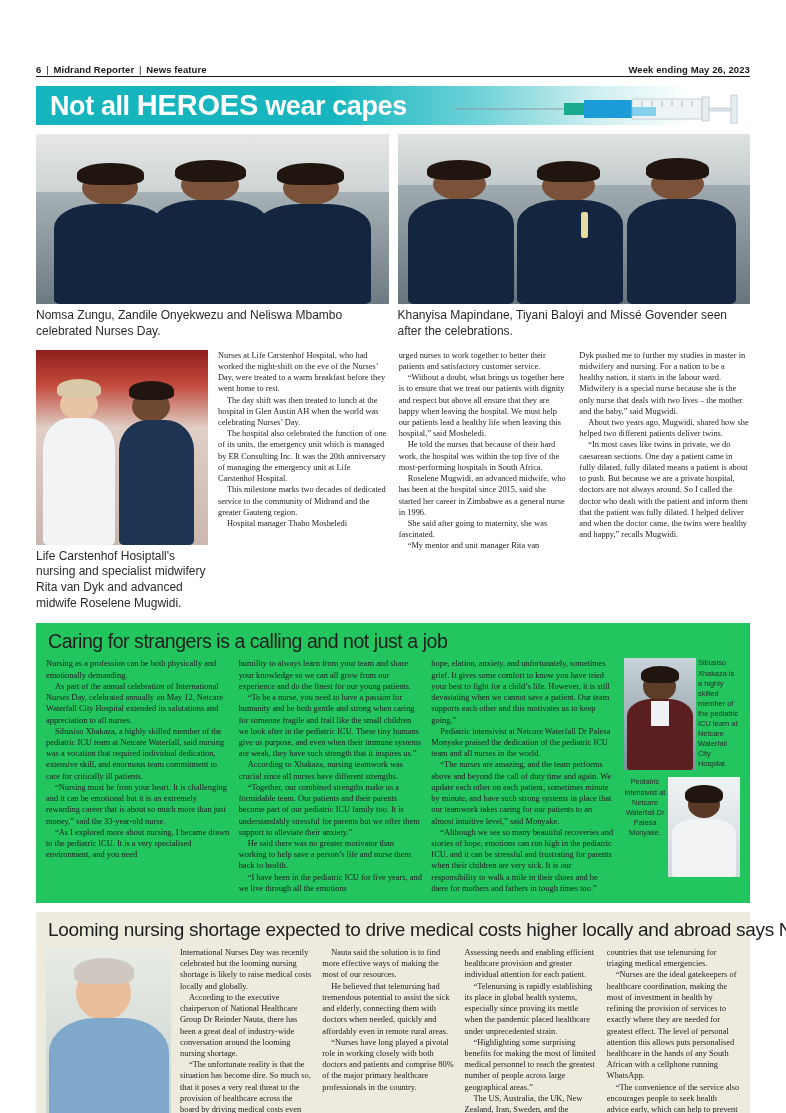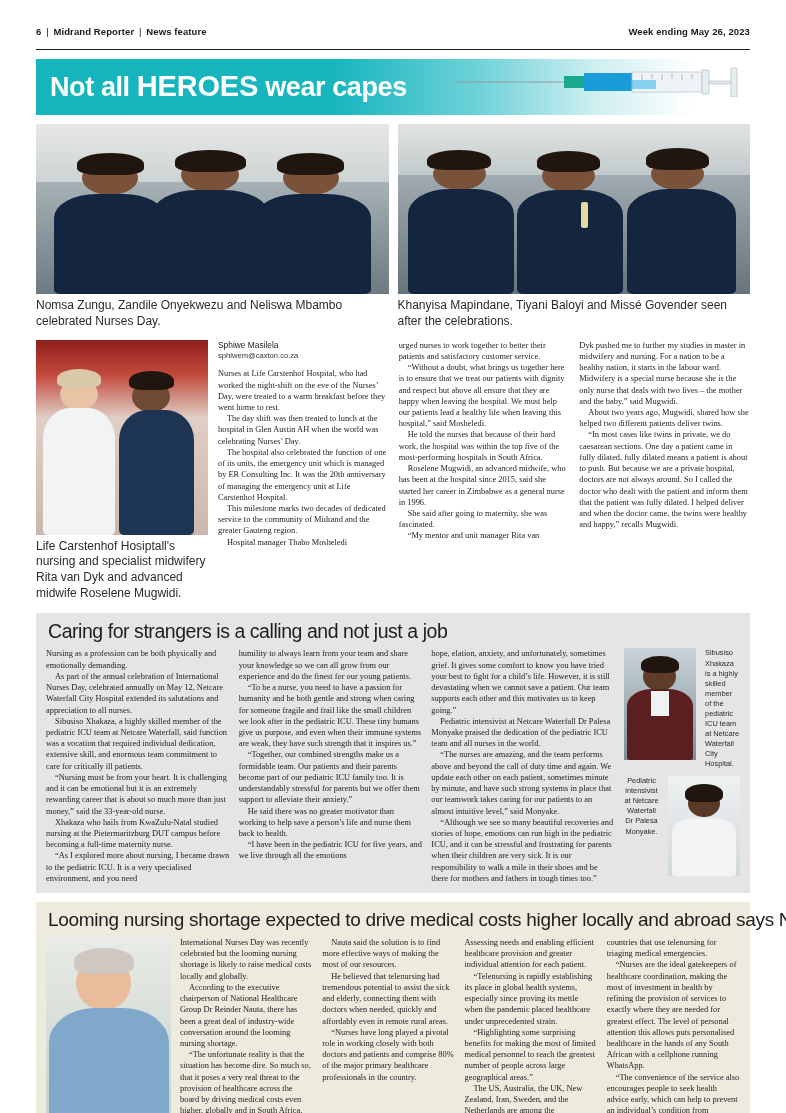--- a/index.html
+++ b/index.html
@@ -6,32 +6,33 @@
   body{
     width:786px;height:1113px;background:#ffffff;
     font-family:"Liberation Serif", serif;
     color:#111;overflow:hidden;position:relative;
   }
   .page{width:786px;height:1113px;position:relative;box-sizing:border-box;padding:0 36px;}
 
   
   .masthead{
     display:flex;justify-content:space-between;align-items:flex-end;
-    padding-top:26px;padding-bottom:12px;
+    padding-top:26px;padding-bottom:1px;
     border-bottom:1.5px solid #1a1a1a;
+    margin-top:38px;
   }
   .masthead .left,.masthead .right{
     font-family:"Liberation Sans", sans-serif;
     font-size:9.5px;font-weight:bold;color:#1a1a1a;letter-spacing:.1px;
   }
   .masthead .sep{font-weight:normal;padding:0 2px;}
 
   
   .banner{
-    position:relative;height:56px;margin-top:9px;
+    position:relative;height:39px;margin-top:9px;
     background:linear-gradient(to right,#16b4bd 0%,#17b6bf 42%,#6fd2d8 62%,#cdeef0 78%,#ffffff 92%);
     overflow:hidden;
   }
   .banner-text{
     position:absolute;left:14px;top:50%;transform:translateY(-52%);
     font-family:"Liberation Sans", sans-serif;
     font-size:27px;line-height:1;color:#ffffff;white-space:nowrap;
     font-weight:bold;letter-spacing:-.4px;
   }
   .banner-text .hl{font-weight:bold;font-size:29px;letter-spacing:-.2px;}
@@ -65,32 +66,32 @@
   }
   .byline .mail{font-size:7.6px;color:#333;}
   p.t{
     font-size:8.4px;line-height:1.335;margin:0;text-align:left;
     text-indent:9px;color:#1c1c1c;
   }
   p.t.first{text-indent:0;}
 
   
   .panel{
-    background:#e5e5e5;margin-top:11px;padding:7px 10px 9px 10px;
+    background:#22c55e;margin-top:11px;padding:7px 10px 9px 10px;
     position:relative;box-sizing:border-box;
   }
   .panel-title{
     font-family:"Liberation Sans", sans-serif;
     font-size:19.5px;line-height:1.05;color:#1d1d1d;letter-spacing:-.45px;
     margin:1px 0 7px 2px;
   }
   .panel-body{display:flex;gap:9px;}
   .panel-body .c{flex:1;}
   .side{width:116px;flex:none;}
-  .side-block{display:flex;gap:9px;align-items:flex-start;}
+  .side-block{display:flex;gap:2px;align-items:flex-start;}
   .side-block .ph{flex:none;width:72px;height:112px;}
   .sidecap{
     font-family:"Liberation Sans", sans-serif;
     font-size:7.4px;line-height:1.36;color:#2b2b2b;flex:1;
   }
   .side-block.two{margin-top:7px;}
   .side-block.two .ph{height:100px;}
   .side-block.two .sidecap{text-align:center;}
 
   
@@ -205,24 +206,20 @@
         <div class="face" style="left:56%;top:21%;width:22%;height:16%;background:#6f4a33;"></div>
         <div class="hair" style="left:54%;top:16%;width:26%;height:10%;"></div>
         <div class="tunic" style="left:48%;top:36%;width:44%;height:64%;background:#1d3552;"></div>
       </div>
       <div class="cap">Life Carstenhof Hosiptall's nursing and specialist midwifery Rita van Dyk and advanced midwife Roselene Mugwidi.</div>
     </div>
 
     <div class="body">
       <div class="cols3">
         <div class="c">
-          <div class="byline">
-            <div>Sphiwe Masilela</div>
-            <div class="mail">sphiwem@caxton.co.za</div>
-          </div>
           <p class="t first">Nurses at Life Carstenhof Hospital, who had worked the night-shift on the eve of the Nurses’ Day, were treated to a warm breakfast before they went home to rest.</p>
           <p class="t">The day shift was then treated to lunch at the hospital in Glen Austin AH when the world was celebrating Nurses’ Day.</p>
           <p class="t">The hospital also celebrated the function of one of its units, the emergency unit which is managed by ER Consulting Inc. It was the 20th anniversary of managing the emergency unit at Life Carstenhof Hospital.</p>
           <p class="t">This milestone marks two decades of dedicated service to the community of Midrand and the greater Gauteng region.</p>
           <p class="t">Hospital manager Thabo Mosheledi</p>
         </div>
         <div class="c">
           <p class="t first">urged nurses to work together to better their patients and satisfactory customer service.</p>
           <p class="t">“Without a doubt, what brings us together here is to ensure that we treat our patients with dignity and respect but above all ensure that they are happy when leaving the hospital. We must help our patients lead a healthy life when leaving this hospital,” said Mosheledi.</p>
           <p class="t">He told the nurses that because of their hard work, the hospital was within the top five of the most-performing hospitals in South Africa.</p>
@@ -238,28 +235,28 @@
       </div>
     </div>
   </div>
 
   <div class="panel">
     <div class="panel-title">Caring for strangers is a calling and not just a job</div>
     <div class="panel-body">
       <div class="c">
         <p class="t first">Nursing as a profession can be both physically and emotionally demanding.</p>
         <p class="t">As part of the annual celebration of International Nurses Day, celebrated annually on May 12, Netcare Waterfall City Hospital extended its salutations and appreciation to all nurses.</p>
-        <p class="t">Sibusiso Xhakaza, a highly skilled member of the pediatric ICU team at Netcare Waterfall, said function was a vocation that required individual dedication, extensive skill, and enormous team commitment to care for critically ill patients.</p>
+        <p class="t">Sibusiso Xhakaza, a highly skilled member of the pediatric ICU team at Netcare Waterfall, said nursing was a vocation that required individual dedication, extensive skill, and enormous team commitment to care for critically ill patients.</p>
         <p class="t">“Nursing must be from your heart. It is challenging and it can be emotional but it is an extremely rewarding career that is about so much more than just money,” said the 33-year-old nurse.</p>
-        <p class="t">Xhakaza who hails from KwaZulu-Natal studied nursing at the Pietermaritzburg DUT campus before becoming a full-time maternity nurse.</p>
         <p class="t">“As I explored more about nursing, I became drawn to the pediatric ICU. It is a very specialised environment, and you need</p>
       </div>
       <div class="c">
         <p class="t first">humility to always learn from your team and share your knowledge so we can all grow from our experience and do the finest for our young patients.</p>
         <p class="t">“To be a nurse, you need to have a passion for humanity and be both gentle and strong when caring for someone fragile and frail like the small children we look after in the pediatric ICU. These tiny humans give us purpose, and even when their immune systems are weak, they have such strength that it inspires us.”</p>
+        <p class="t">According to Xhakaza, nursing teamwork was crucial since all nurses have different strengths.</p>
         <p class="t">“Together, our combined strengths make us a formidable team. Our patients and their parents become part of our pediatric ICU family too. It is understandably stressful for parents but we offer them support to alleviate their anxiety.”</p>
         <p class="t">He said there was no greater motivator than working to help save a person’s life and nurse them back to health.</p>
         <p class="t">“I have been in the pediatric ICU for five years, and we live through all the emotions</p>
       </div>
       <div class="c">
         <p class="t first">hope, elation, anxiety, and unfortunately, sometimes grief. It gives some comfort to know you have tried your best to fight for a child’s life. However, it is still devastating when we cannot save a patient. Our team supports each other and this motivates us to keep going.”</p>
         <p class="t">Pediatric intensivist at Netcare Waterfall Dr Palesa Monyake praised the dedication of the pediatric ICU team and all nurses in the world.</p>
         <p class="t">“The nurses are amazing, and the team performs above and beyond the call of duty time and again. We update each other on each patient, sometimes minute by minute, and have such strong systems in place that our teamwork takes caring for our patients to an almost intuitive level,” said Monyake.</p>
         <p class="t">“Although we see so many beautiful recoveries and stories of hope, emotions can run high in the pediatric ICU, and it can be stressful and frustrating for parents when their children are very sick. It is our responsibility to walk a mile in their shoes and be there for mothers and fathers in tough times too.”</p>
       </div>

